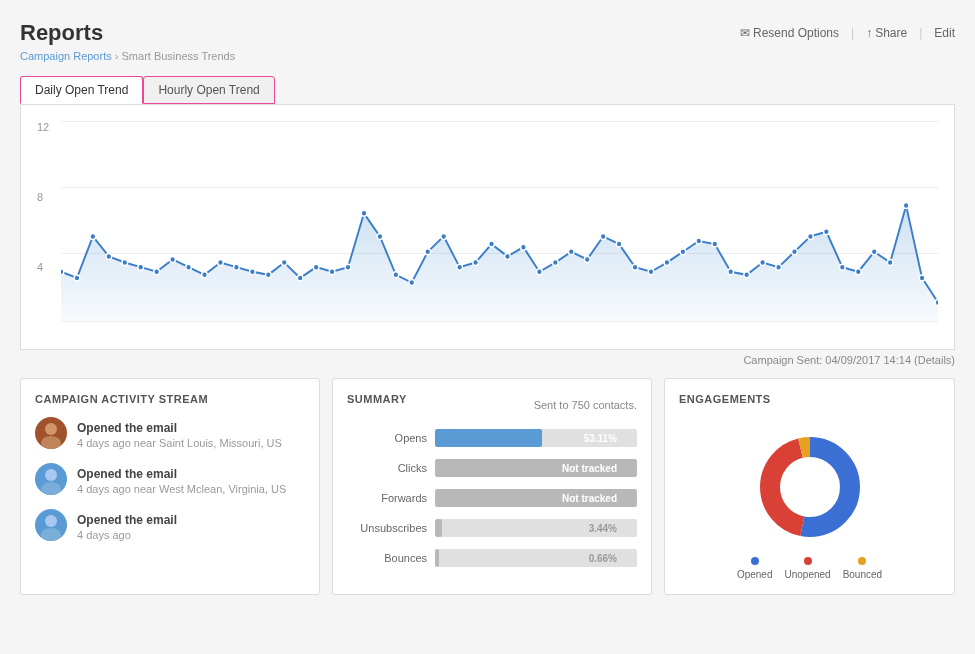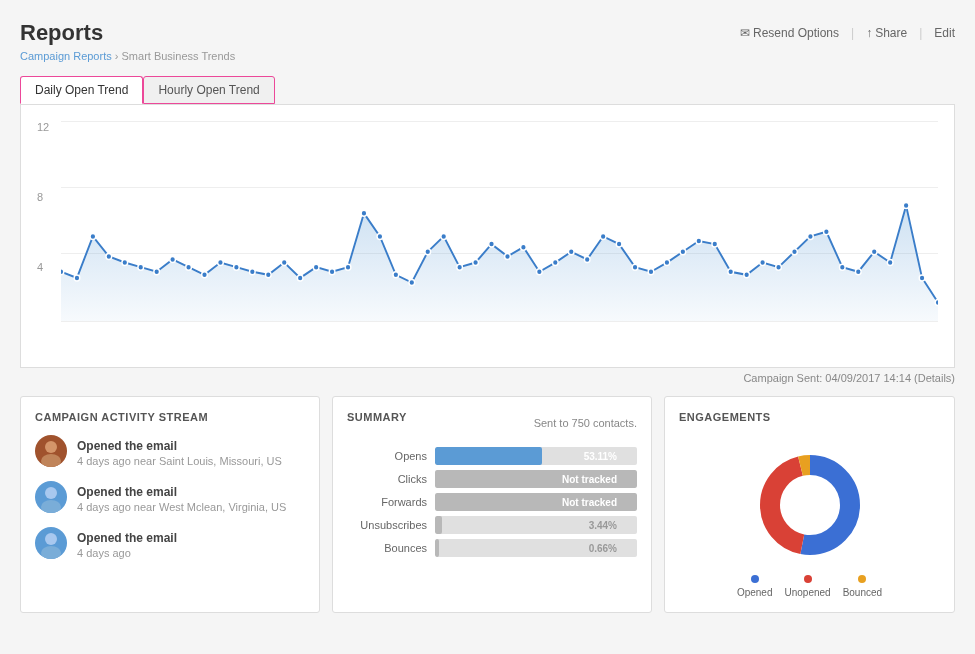--- a/index.html
+++ b/index.html
@@ -68,21 +68,21 @@
       color: #333;
       font-weight: normal;
       z-index: 2;
     }
     .tab:not(.active) {
       background: #f0f0f0;
     }
     .chart-container {
       background: #fff;
       border: 1px solid #ddd;
-      padding: 16px 16px 26px 16px;
+      padding: 16px 16px 8px 16px;
       position: relative;
       margin-bottom: 4px;
     }
     .chart-area {
       position: relative;
       height: 220px;
       width: 100%;
     }
     .y-axis-labels {
       position: absolute;
@@ -195,21 +195,21 @@
       margin-bottom: 12px;
       gap: 15px;
     }
     .summary-sent {
       font-size: 11px;
       color: #888;
     }
     .summary-row {
       display: flex;
       align-items: center;
-      margin-bottom: 5px;
+      margin-bottom: 12px;
       gap: 8px;
     }
     .summary-label {
       width: 80px;
       text-align: right;
       font-size: 11px;
       color: #666;
       flex-shrink: 0;
     }
     .bar-track {

